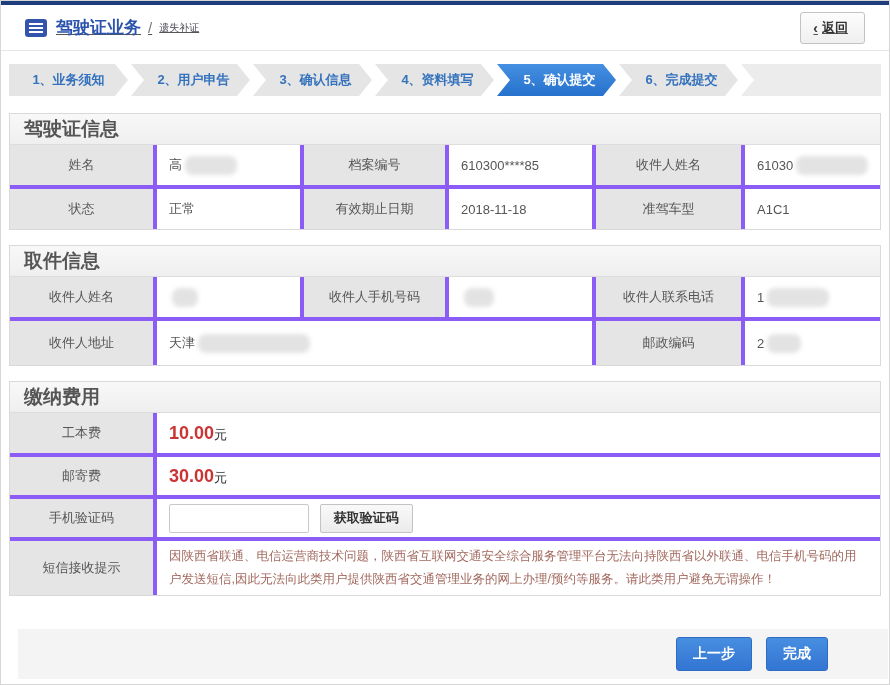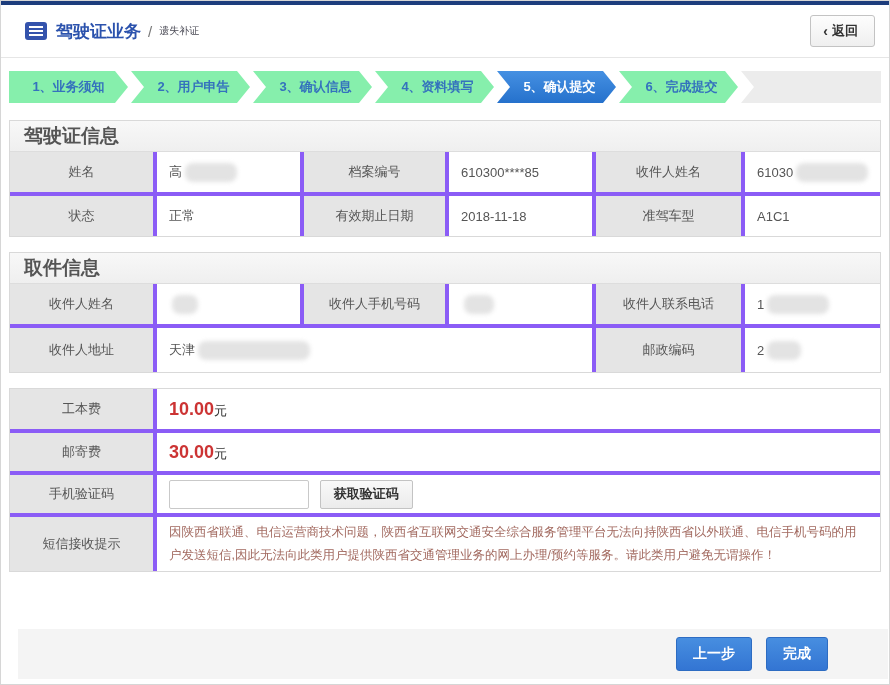--- a/index.html
+++ b/index.html
@@ -10,24 +10,25 @@
     border:1px solid #d6d6d6;
     position:relative;
     overflow:hidden;
     color:#555;
   }
   
   .top-bar { height:4px; background:#1d3d7c; }
 
   
   .page-header {
-    height:53px;
+    height:46px;
     display:flex; align-items:center;
-    padding:0 14px 0 24px;
+    padding:0 24px 0 24px;
     border-bottom:1px solid #e6e6e6;
+    text-decoration:underline;
   }
   .form-icon {
     width:22px; height:18px;
     background:#3453ac;
     border-radius:3px;
     margin-right:9px;
     position:relative;
     flex:0 0 auto;
   }
   .form-icon::before {
@@ -53,21 +54,21 @@
 
   
   .steps-bar {
     margin:13px 8px 17px 8px;
     height:32px;
     display:flex;
     column-gap:3px;
   }
   .step-tab {
     width:119px; height:32px;
-    background:#86efac;
+    background:#e5e5e5;
     color:#3472bd;
     font-size:13px; font-weight:bold;
     display:flex; align-items:center; justify-content:center;
     clip-path:polygon(0 0, calc(100% - 13px) 0, 100% 50%, calc(100% - 13px) 100%, 0 100%, 13px 50%);
     cursor:pointer;
     flex:0 0 auto;
     padding-left:6px;
   }
   .step-tab.first {
     clip-path:polygon(0 0, calc(100% - 13px) 0, 100% 50%, calc(100% - 13px) 100%, 0 100%);
@@ -292,20 +293,21 @@
               <span>2</span>
               <span class="redact" style="width:34px"></span>
             </div>
           </td>
     </tr>
   </tbody>
     </table>
 </div>
 
 <div class="panel">
+  <div class="panel-header">缴纳费用</div>
   <table class="grid">
     <colgroup>
         <col style="width:145px">
         <col>
       </colgroup>
     <tbody>
         <tr class="fee-row">
       <td class="lbl">工本费</td>
       <td class="val"><span class="fee-amount">10.00</span><span class="fee-unit">元</span></td>
     </tr>

